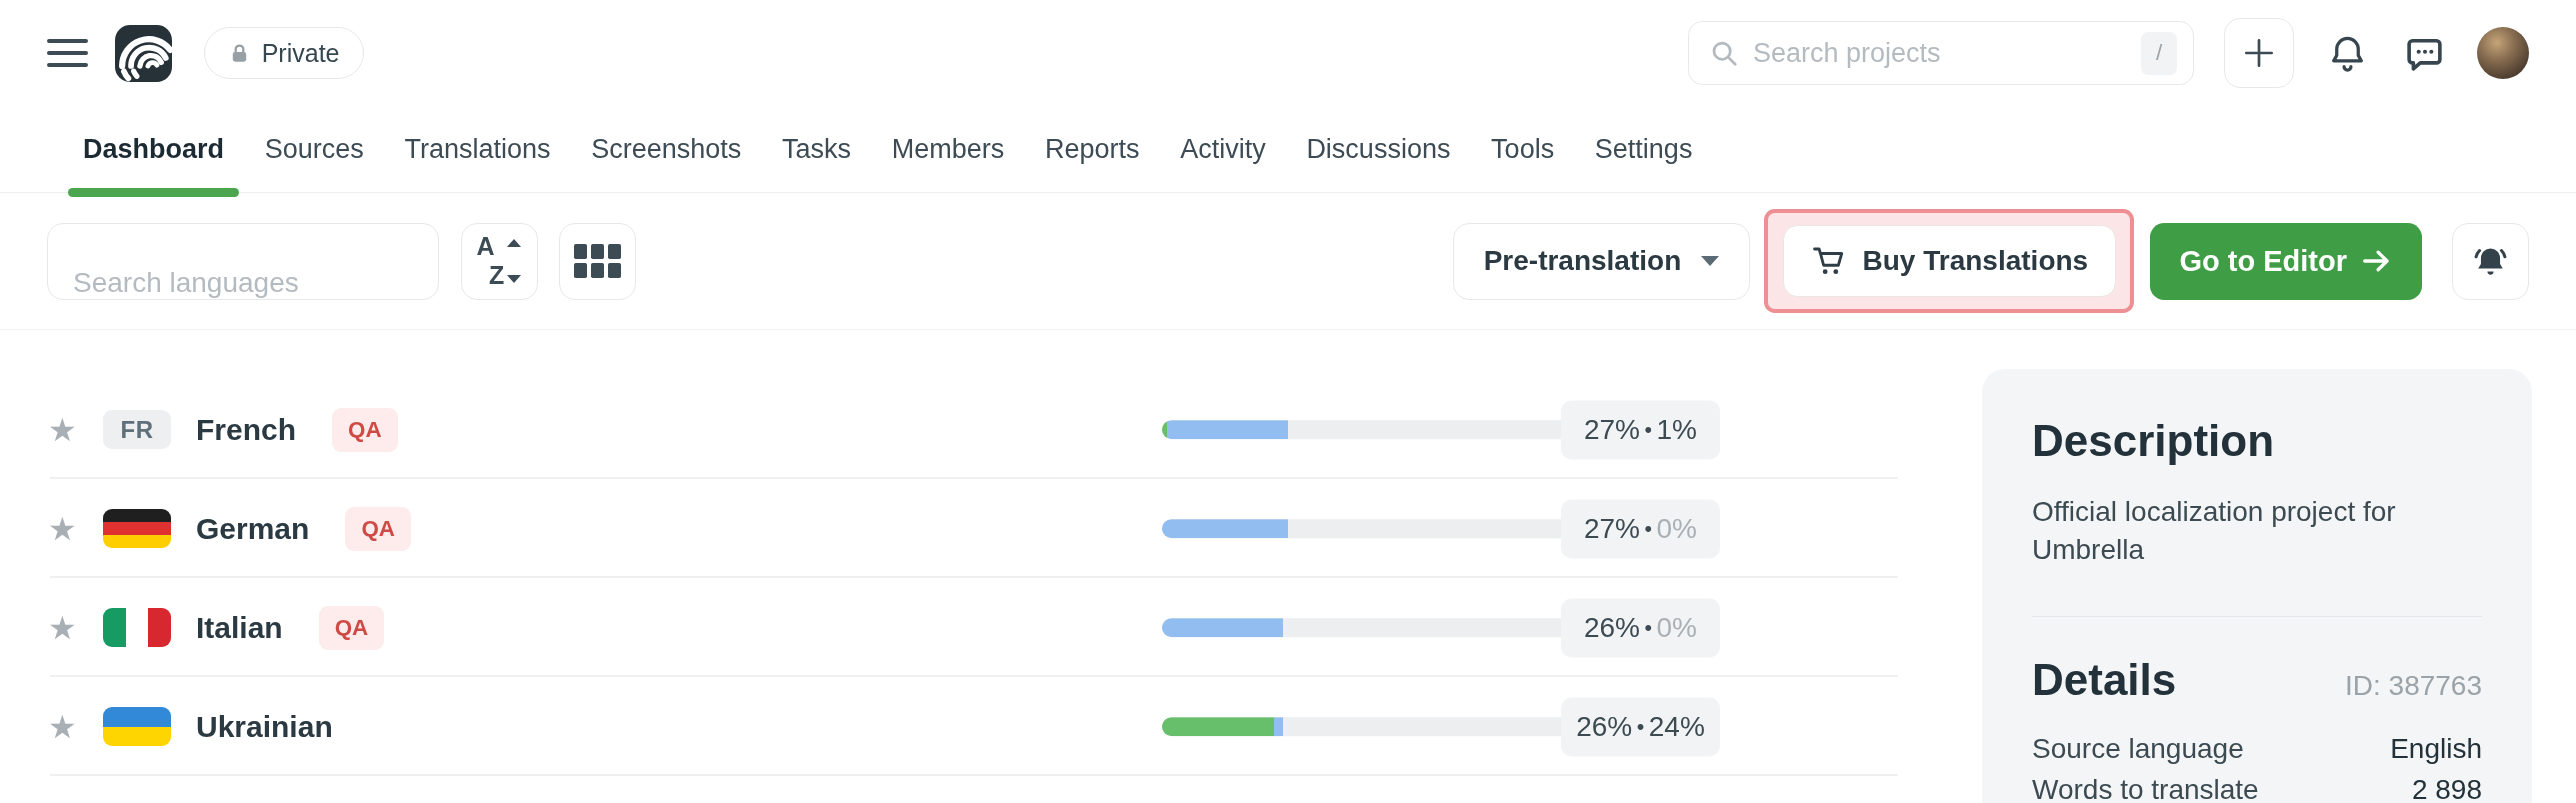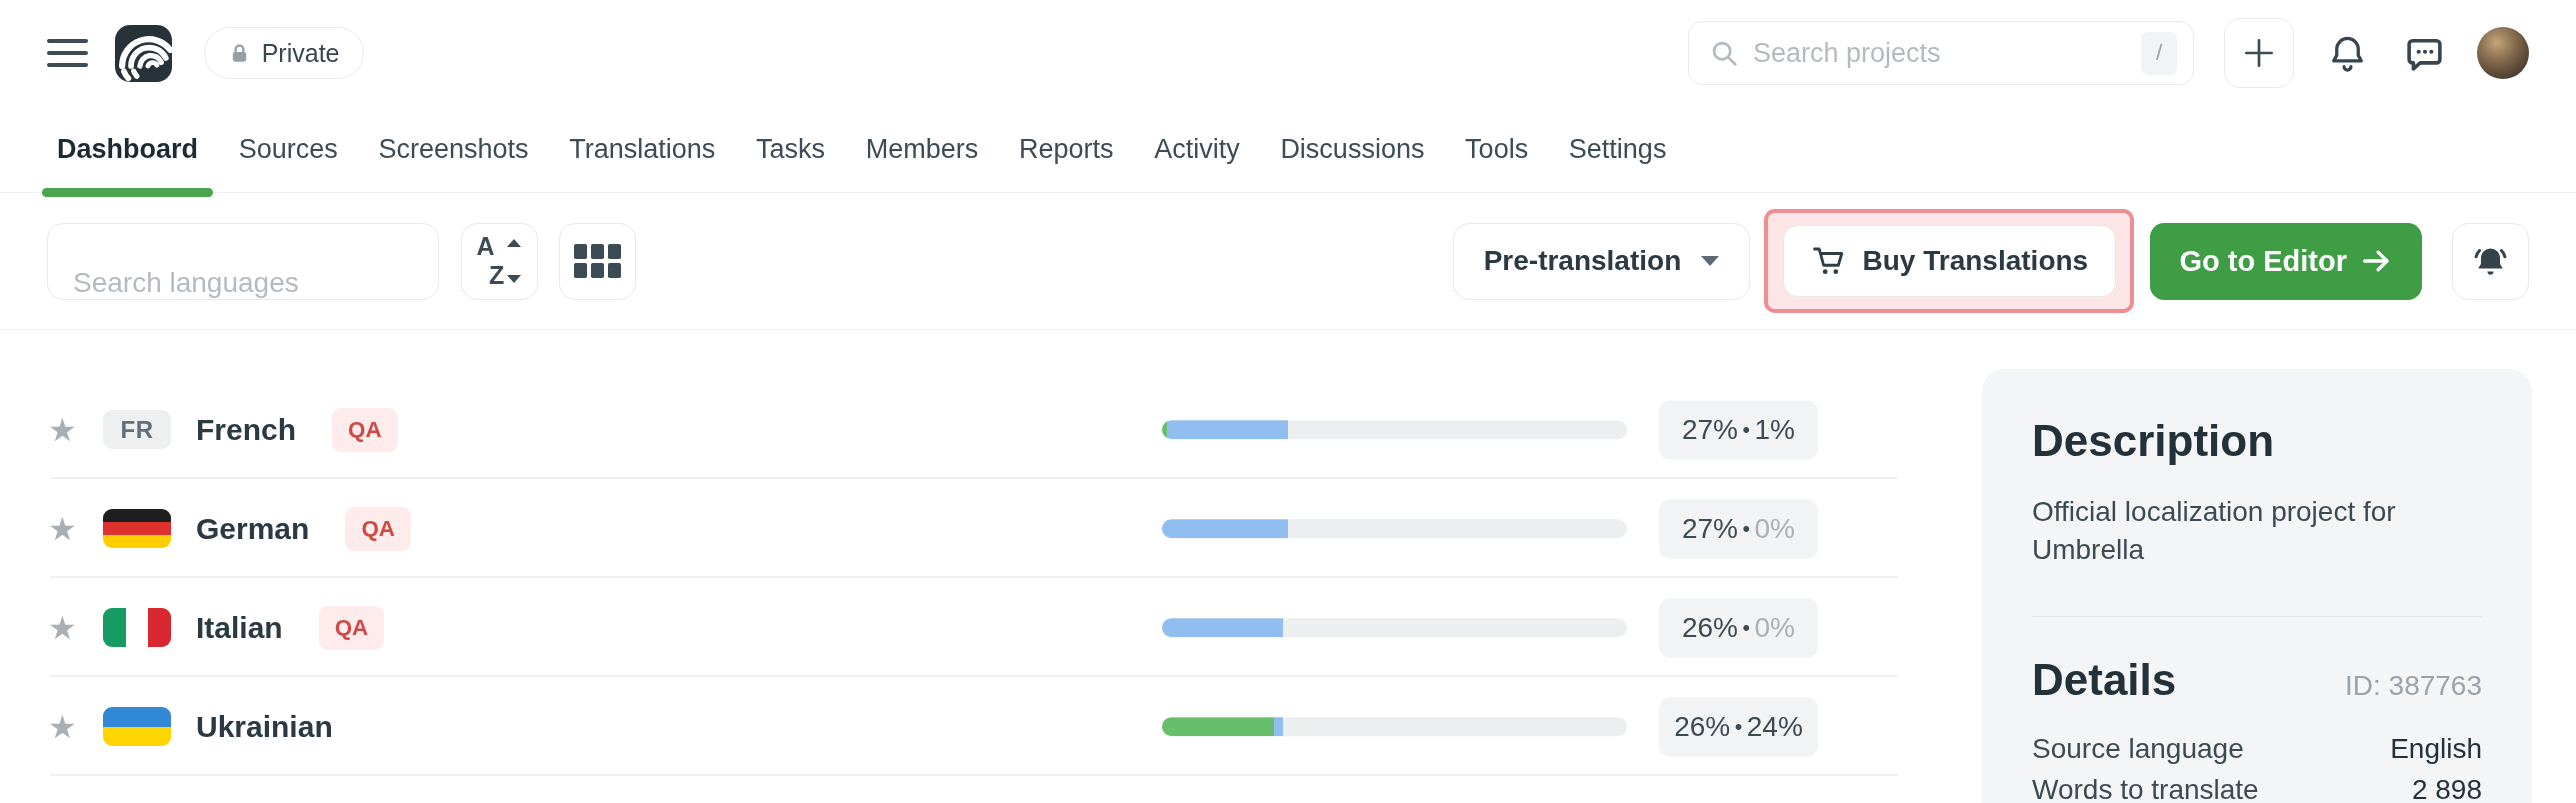--- a/index.html
+++ b/index.html
@@ -26,21 +26,21 @@
   .kbd-hint { width:36px; height:43px; background:#f1f3f4; border-radius:7.2px; display:flex; align-items:center; justify-content:center;
     font-size:22.4px; color:#9aa3a9; }
   .plus-btn { margin-left:30px; width:70px; height:70px; border:1.8px solid var(--border,#e6e9ea); border-radius:16px;
     display:flex; align-items:center; justify-content:center; }
   .icon-btn { margin-left:29px; display:flex; align-items:center; justify-content:center; width:48px; height:48px; }
   .avatar { margin-left:29px; width:52px; height:52px; border-radius:50%; overflow:hidden;
     background:radial-gradient(circle at 38% 30%, #c5a478 0%, #8a6f52 35%, #5d4a38 65%, #2f2721 100%); }
 
   
   .nav { height:87px; border-bottom:1.8px solid #edf0f1; }
-  .nav ul { list-style:none; display:flex; align-items:stretch; height:100%; padding-left:42px; gap:10.7px; }
+  .nav ul { list-style:none; display:flex; align-items:stretch; height:100%; padding-left:68px; gap:10.7px; }
   .tab { position:relative; height:100%; display:flex; align-items:center; padding:0 15px;
     font-size:27px; font-weight:500; color:#3d4b54; white-space:nowrap; }
   .tab.active { font-weight:700; color:#1c2a33; }
   .tab.active::after { content:""; position:absolute; left:0; right:0; bottom:-4.5px; height:9px; border-radius:4.5px;
     background:var(--tab-underline,#4aa54e); }
 
   
   .toolbar { height:137px; display:flex; align-items:center; padding:0 47px; border-bottom:1.8px solid #eef0f1; }
   .search-langs { width:392px; height:77px; border:1.8px solid var(--border,#e6e9ea); border-radius:16px;
     display:flex; align-items:flex-end; padding:0 25px; }
@@ -79,21 +79,21 @@
   .flag i { flex:1; }
   .flag-code { background:#edeff0; color:#5f707b; font-size:24px; font-weight:600;
     align-items:center; justify-content:center; letter-spacing:0.4px; }
   .lang-name { margin-left:25px; font-size:30px; font-weight:600; color:#2b3a42; }
   .qa-badge { margin-left:36px; font-size:22.4px; font-weight:700; color:var(--qa-text,#cf4a45);
     background:var(--qa-bg,#fdeceb); padding:9px 16px; border-radius:9px; }
   .progress { position:absolute; left:1162px; top:50%; transform:translateY(-50%); width:465px; height:19.7px;
     border-radius:9.8px; background:var(--progress-track,#eceef0); overflow:hidden; display:flex; }
   .seg-approved { background:var(--progress-green,#68bf6b); }
   .seg-translated { background:var(--progress-blue,#92bdf0); }
-  .pct-badge { position:absolute; left:1659px; top:50%; transform:translateY(-50%); width:159px; height:59px;
+  .pct-badge { position:absolute; left:1561px; top:50%; transform:translateY(-50%); width:159px; height:59px;
     background:#f2f3f4; border-radius:10.7px; display:flex; align-items:center; justify-content:center;
     font-size:28px; font-weight:500; color:#3c4a52; }
   .pct-sep { font-size:21.5px; margin:0 4.5px; }
   .pct-approved.muted { color:#a9b0b5; }
 
   
   .details-card { position:absolute; left:1982px; top:369px; width:550px; height:537px;
     background:var(--sidebar-bg,#f4f5f6); border-radius:23px; padding:47px 50px; }
   .card-h2 { font-size:44px; font-weight:700; color:#22313a; }
   .description-text { margin-top:27px; font-size:28px; color:#3c4a52; line-height:1.35; }
@@ -188,27 +188,27 @@
       </li>
 
   <li>
         <button class="tab">
           <span class="tab-label">Sources</span>
         </button>
       </li>
 
   <li>
         <button class="tab">
+          <span class="tab-label">Translations</span>
+        </button>
+      </li>
+
+  <li>
+        <button class="tab">
           <span class="tab-label">Screenshots</span>
-        </button>
-      </li>
-
-  <li>
-        <button class="tab">
-          <span class="tab-label">Translations</span>
         </button>
       </li>
 
   <li>
         <button class="tab">
           <span class="tab-label">Tasks</span>
         </button>
       </li>
 
   <li>

